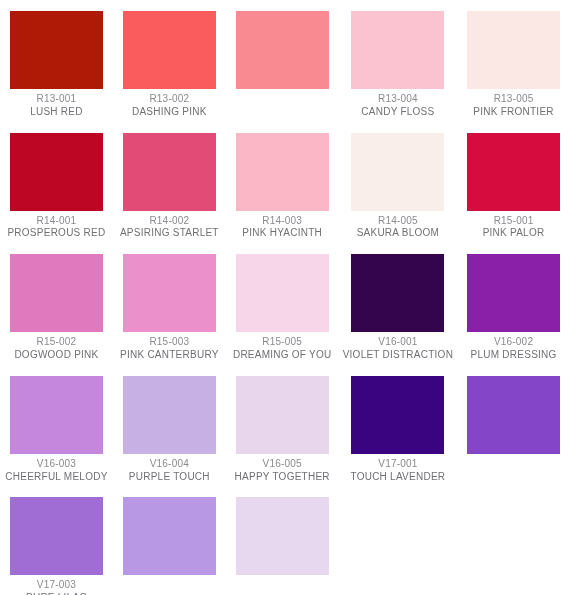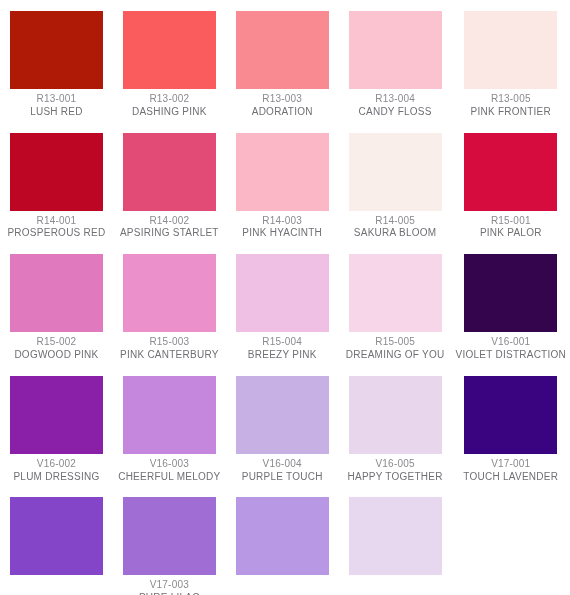--- a/index.html
+++ b/index.html
@@ -79,24 +79,20 @@
     </div>
     <div class="swatch-cell">
       <div class="swatch-chip" style="background-color: rgb(250, 92, 94);"></div>
       <div class="swatch-meta">
         <span class="swatch-code">R13-002</span>
         <span class="swatch-name">DASHING PINK</span>
       </div>
     </div>
     <div class="swatch-cell">
       <div class="swatch-chip" style="background-color: rgb(249, 138, 146);"></div>
-      <div class="swatch-meta">
-        <span class="swatch-code">R13-003</span>
-        <span class="swatch-name">ADORATION</span>
-      </div>
     </div>
     <div class="swatch-cell">
       <div class="swatch-chip" style="background-color: rgb(251, 195, 208);"></div>
       <div class="swatch-meta">
         <span class="swatch-code">R13-004</span>
         <span class="swatch-name">CANDY FLOSS</span>
       </div>
     </div>
     <div class="swatch-cell">
       <div class="swatch-chip" style="background-color: rgb(251, 232, 228);"></div>
@@ -148,27 +144,20 @@
       </div>
     </div>
     <div class="swatch-cell">
       <div class="swatch-chip" style="background-color: rgb(236, 144, 204);"></div>
       <div class="swatch-meta">
         <span class="swatch-code">R15-003</span>
         <span class="swatch-name">PINK CANTERBURY</span>
       </div>
     </div>
     <div class="swatch-cell">
-      <div class="swatch-chip" style="background-color: rgb(239, 191, 228);"></div>
-      <div class="swatch-meta">
-        <span class="swatch-code">R15-004</span>
-        <span class="swatch-name">BREEZY PINK</span>
-      </div>
-    </div>
-    <div class="swatch-cell">
       <div class="swatch-chip" style="background-color: rgb(247, 214, 234);"></div>
       <div class="swatch-meta">
         <span class="swatch-code">R15-005</span>
         <span class="swatch-name">DREAMING OF YOU</span>
       </div>
     </div>
     <div class="swatch-cell">
       <div class="swatch-chip" style="background-color: rgb(52, 5, 77);"></div>
       <div class="swatch-meta">
         <span class="swatch-code">V16-001</span>

